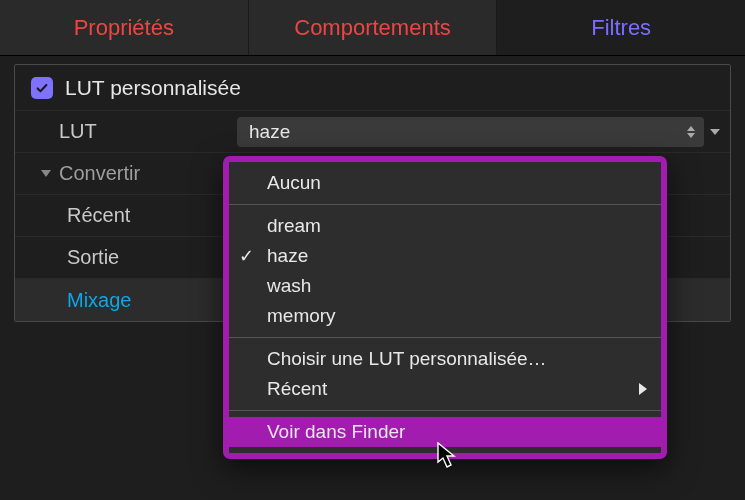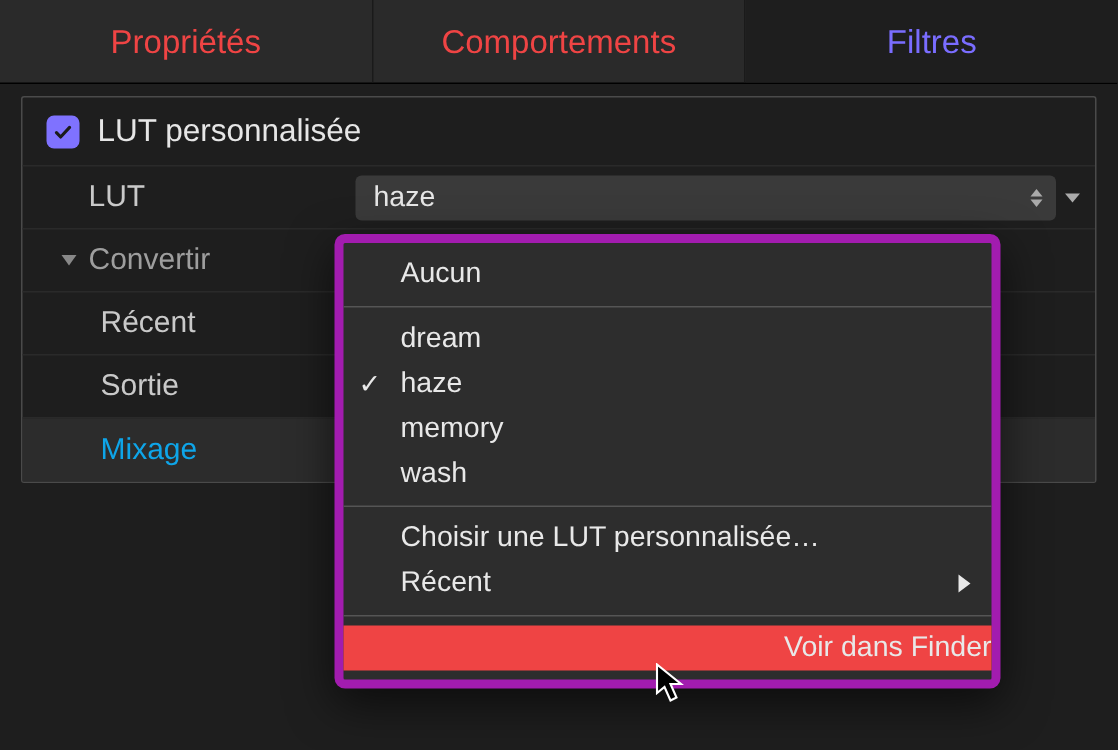--- a/index.html
+++ b/index.html
@@ -163,22 +163,21 @@
     .menu-item {
       height: 30px;
       display: flex;
       align-items: center;
       font-size: 19px;
       color: #e8e8e8;
       padding-left: 38px;
       position: relative;
     }
     .menu-item.hover {
-      background: #ef4444;
-      justify-content: flex-end;
+      background: #a21caf;
     }
     .menu-item .check {
       position: absolute;
       left: 10px;
       font-size: 18px;
       color: #e8e8e8;
     }
     .menu-item .sub-arrow {
       position: absolute;
       right: 14px;
@@ -269,24 +268,24 @@
   </div>
   <div class="menu-sep"></div>
   <div class="menu-item">
     <span>dream</span>
   </div>
   <div class="menu-item">
     <span class="check">✓</span>
     <span>haze</span>
   </div>
   <div class="menu-item">
+    <span>wash</span>
+  </div>
+  <div class="menu-item">
     <span>memory</span>
-  </div>
-  <div class="menu-item">
-    <span>wash</span>
   </div>
   <div class="menu-sep"></div>
   <div class="menu-item">
     <span>Choisir une LUT personnalisée…</span>
   </div>
   <div class="menu-item">
     <span>Récent</span>
     <span class="sub-arrow"></span>
   </div>
   <div class="menu-sep"></div>

